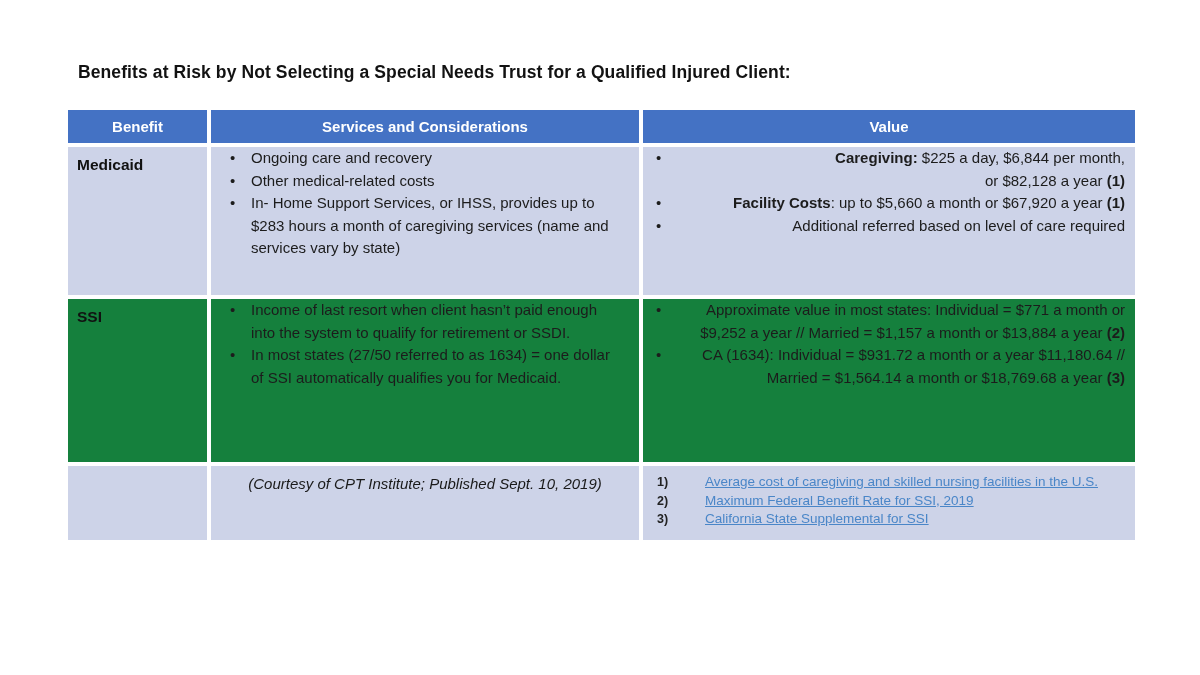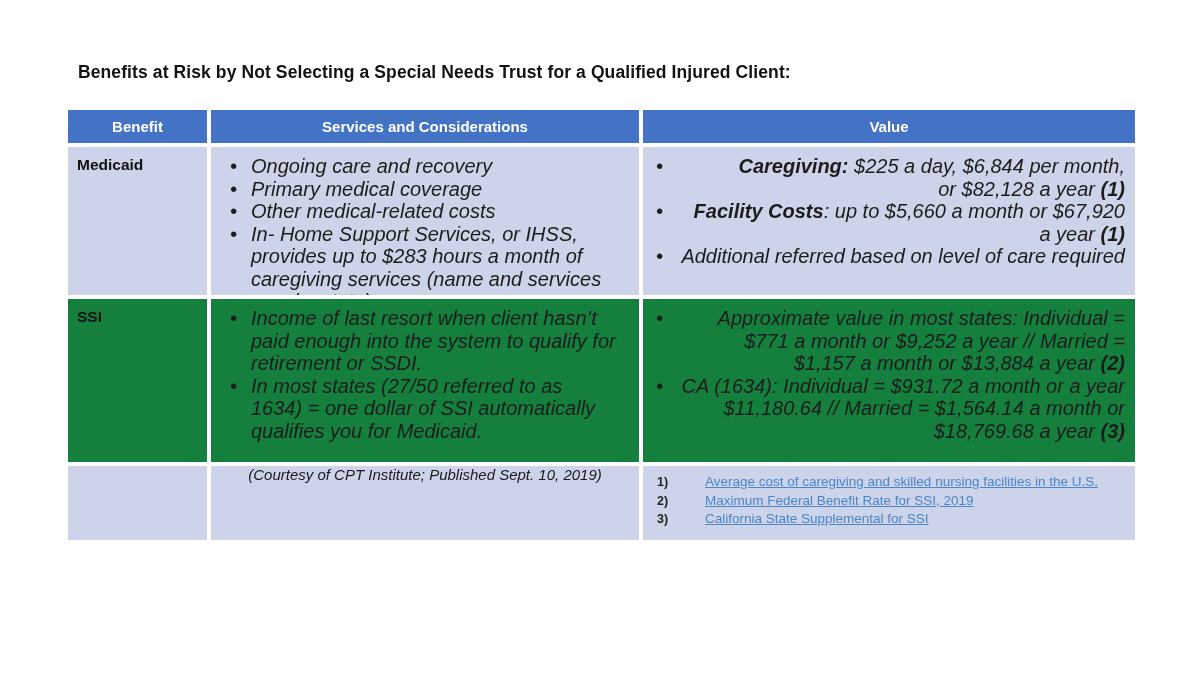--- a/index.html
+++ b/index.html
@@ -41,21 +41,21 @@
     justify-content: center;
   }
   .dark  { background: #CDD3E8; }
   .light { background: #15803d; }
   .benefit-cell {
     padding: 9px 8px 0 9px;
     font-weight: bold;
     font-size: 15.5px;
     color: #111111;
   }
-  .list-cell { padding: 8px 10px 0 0; font-size: 20px; line-height: 22.5px; font-style: italic; }
+  .list-cell { padding: 0 10px 0 0; font-size: 15px; line-height: 22.5px; }
   .li { position: relative; }
   .services-li { padding-left: 40px; }
   .services-li::before {
     content: "\2022";
     position: absolute;
     left: 19px;
     top: 0;
   }
   .services-li .wrapbox { display: block; max-width: 366px; }
   .values-li { padding-left: 35px; text-align: right; }
@@ -63,20 +63,21 @@
     content: "\2022";
     position: absolute;
     left: 13px;
     top: 0;
   }
   .b { font-weight: bold; }
   .courtesy-cell {
     font-size: 15px;
     font-style: italic;
     text-align: center;
+    padding-top: 9px;
     color: #1a1a1a;
   }
   .footnotes-cell { padding: 7px 6px 0 14px; }
   .footnote-row { display: flex; line-height: 17.5px; }
   .footnote-num {
     width: 48px;
     flex: 0 0 48px;
     font-size: 12.5px;
     font-weight: bold;
     color: #222222;
@@ -101,23 +102,20 @@
 
     <div class="cell head">Benefit</div>
     <div class="cell head">Services and Considerations</div>
     <div class="cell head">Value</div>
 
     <div class="cell dark benefit-cell">Medicaid</div>
 
     <div class="cell dark list-cell">
       <div class="li services-li">
           <span class="wrapbox">Ongoing care and recovery</span>
-        </div>
-      <div class="li services-li">
-          <span class="wrapbox">Primary medical coverage</span>
         </div>
       <div class="li services-li">
           <span class="wrapbox">Other medical-related costs</span>
         </div>
       <div class="li services-li">
           <span class="wrapbox">In- Home Support Services, or IHSS, provides up to $283 hours a month of caregiving services (name and services vary by state)</span>
         </div>
     </div>
 
     <div class="cell dark list-cell">

